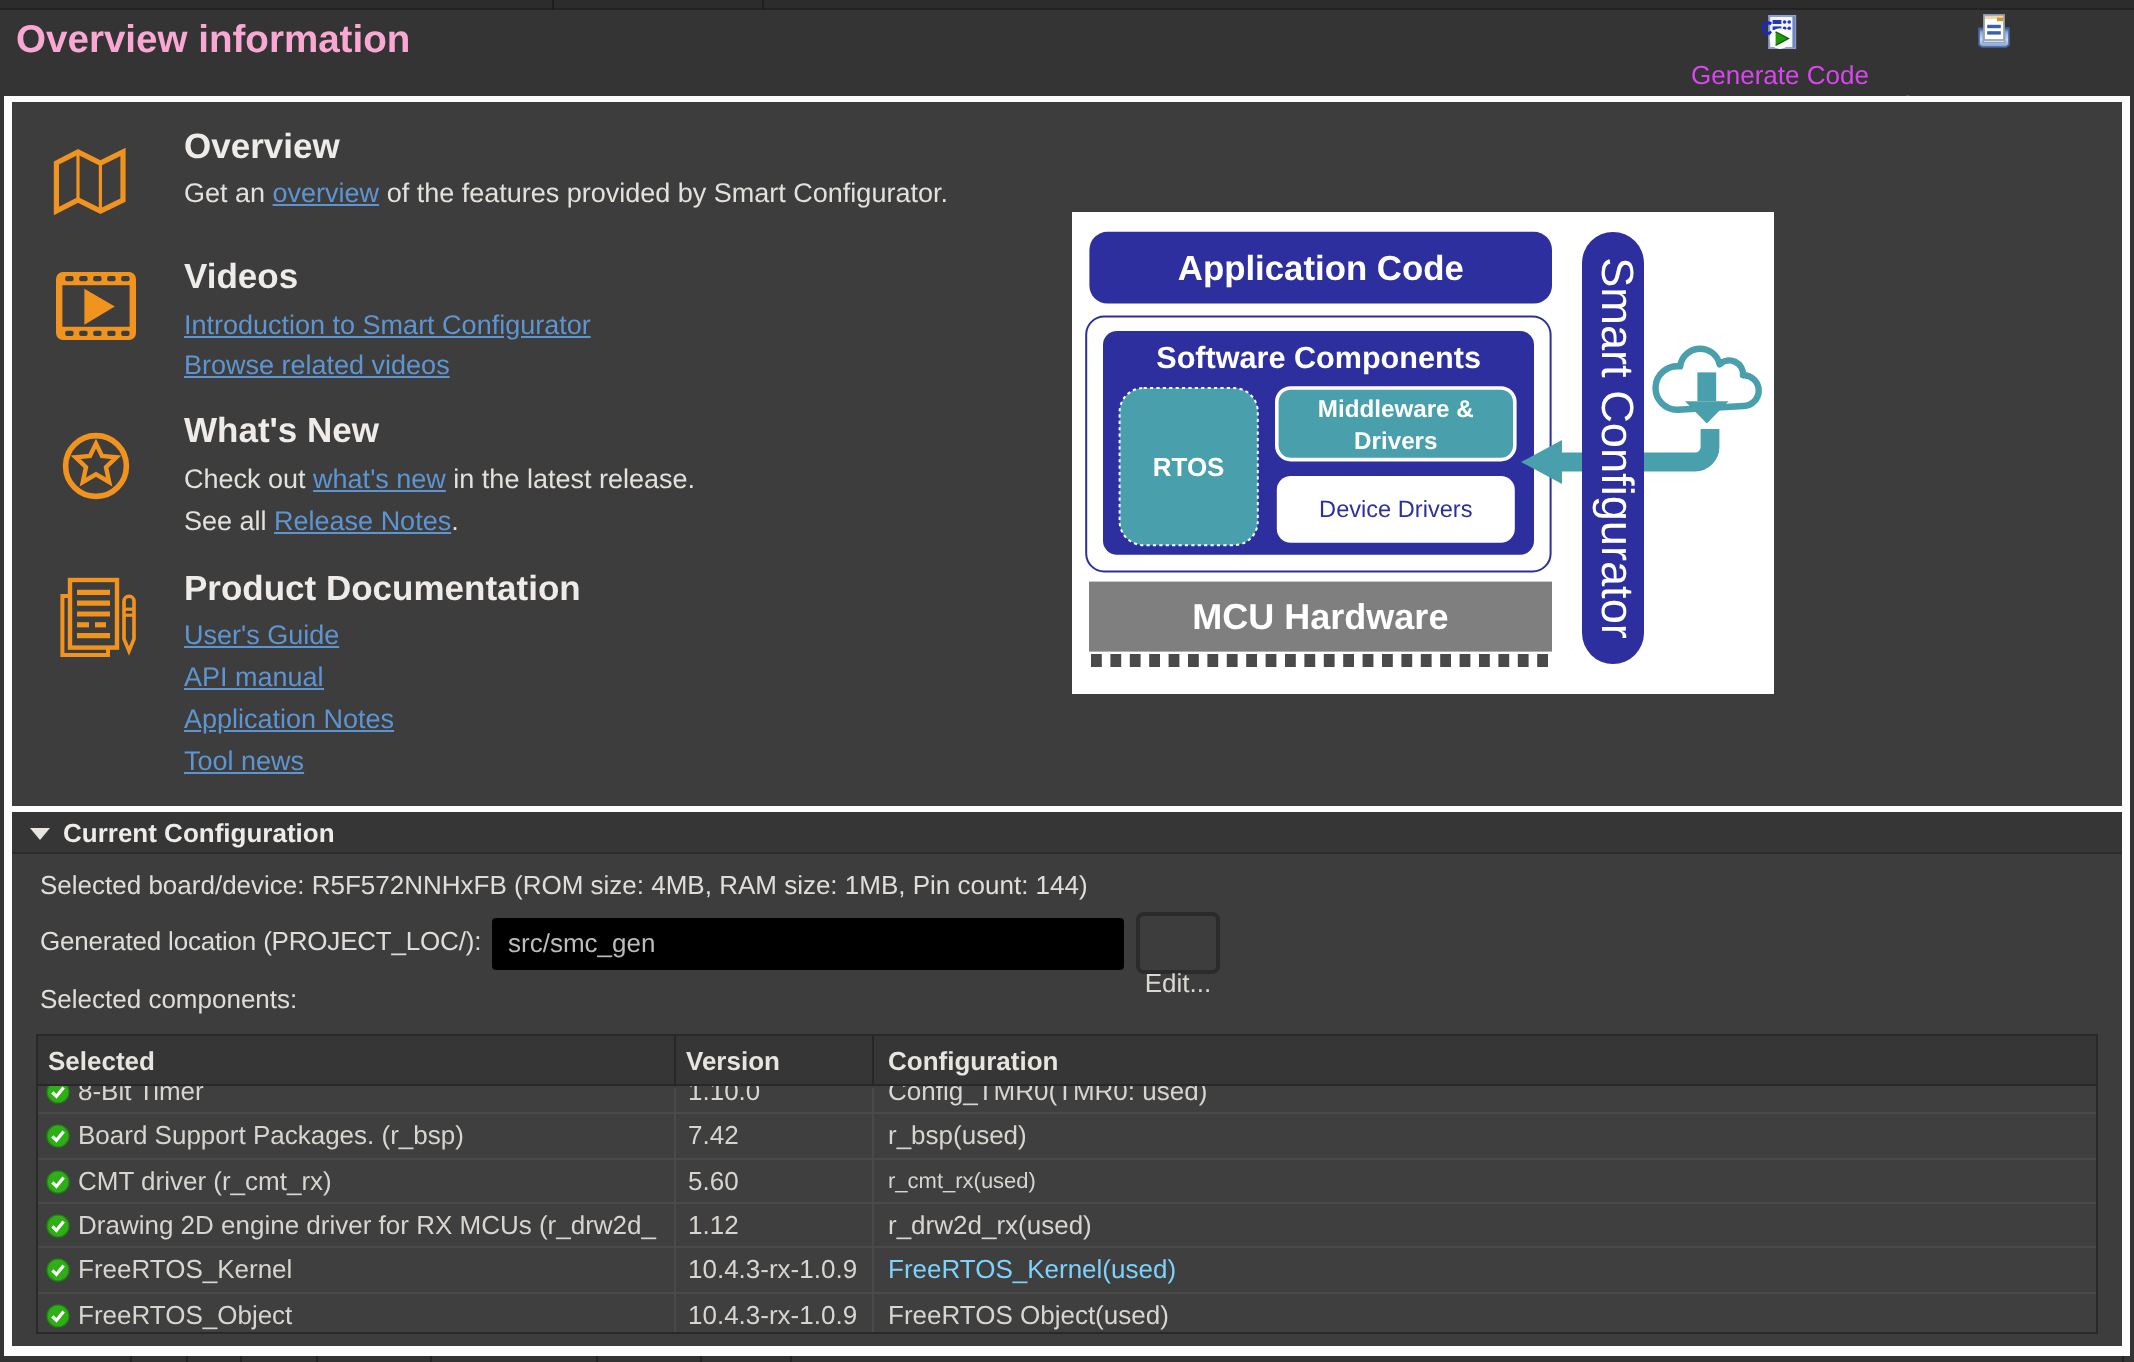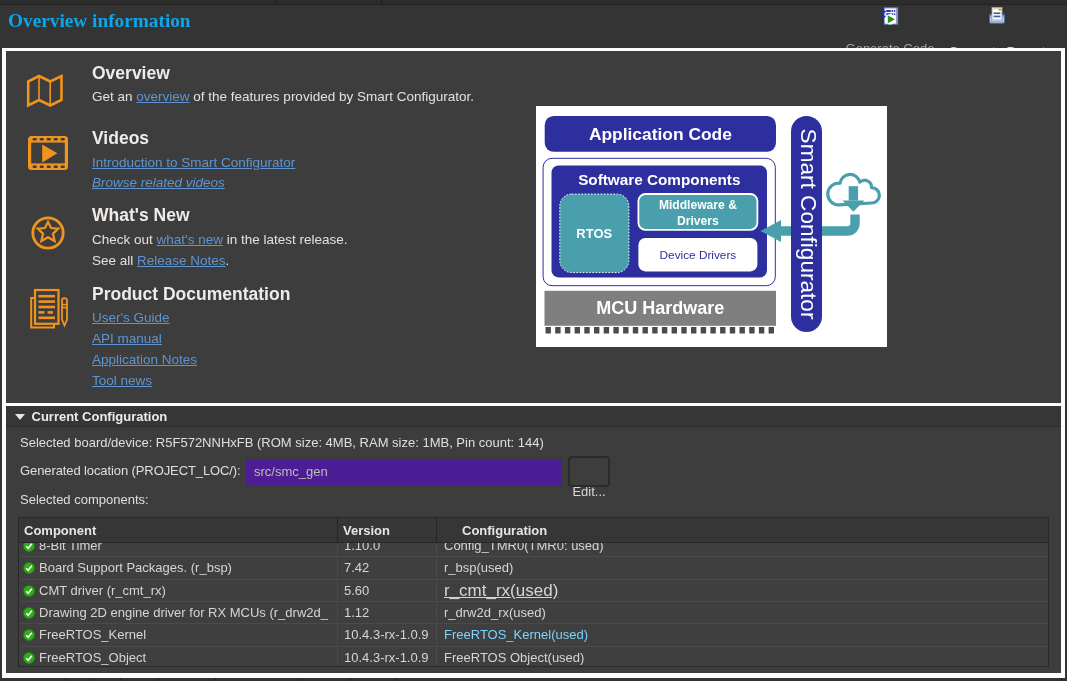--- a/index.html
+++ b/index.html
@@ -12,38 +12,38 @@
   .heading { font-size:17.5px; font-weight:bold; color:#eeebe8; line-height:21px; white-space:nowrap; }
 </style>
 </head>
 <body>
 
 <div class="abs" style="left:0;top:0;width:1067px;height:5px;background:#2c2c2c;border-bottom:1px solid #232323;">
   <div class="abs" style="left:276px;top:0;width:1px;height:5px;background:#1e1e1e;"></div>
   <div class="abs" style="left:381px;top:0;width:1px;height:5px;background:#1e1e1e;"></div>
 </div>
 
-<div class="abs" style="left:8px;top:10px;font-size:19.3px;font-weight:bold;color:#0ea5e9;font-family:Liberation Serif, serif;">Overview information</div>
+<div class="abs" style="left:8px;top:10px;font-size:19.3px;font-weight:bold;color:#f9a8d4;">Overview information</div>
 
 <div class="abs" style="left:845px;top:7px;width:90px;text-align:center;">
   <svg width="18" height="18" viewBox="0 0 18 18">
     <rect x="3.6" y="1" width="13" height="16" fill="#f4f6fc" stroke="#8fa2cc" stroke-width="1"></rect>
     <rect x="15.2" y="1.2" width="1.4" height="15.6" fill="#6f86c0"></rect>
     <rect x="5.3" y="3" width="4.4" height="2" fill="#2636b8"></rect>
     <circle cx="11.3" cy="4" r="0.9" fill="#2636b8"></circle>
       <circle cx="13.6" cy="4" r="0.9" fill="#2636b8"></circle>
     <rect x="5.3" y="6.2" width="4.4" height="1.8" fill="#2636b8"></rect>
     <circle cx="11.3" cy="7.1" r="0.9" fill="#2636b8"></circle>
       <circle cx="13.6" cy="7.1" r="0.9" fill="#2636b8"></circle>
     <path d="M 4.6 5 a 2.6 2.6 0 1 0 0.2 4" fill="none" stroke="#1b28c8" stroke-width="1.6"></path>
     <circle cx="9" cy="12.3" r="5.2" fill="#ffffff"></circle>
     <polygon points="6.8,8.9 13.2,12.3 6.8,15.7" fill="#1d9b0e"></polygon>
     <path d="M 6.8 8.9 L 13.2 12.3 L 6.8 15.7" fill="none" stroke="#116606" stroke-width="0.7"></path>
   </svg>
-  <div style="font-size:13px;color:#a3a3a3;margin-top:12px;">Generate Code</div>
+  <div style="font-size:13px;color:#d946ef;margin-top:0px;">Generate Code</div>
 </div>
 <div class="abs" style="left:947px;top:7px;width:100px;text-align:center;">
   <svg width="16" height="17" viewBox="0 0 16 17">
     <defs>
       <linearGradient id="trayg" x1="0" y1="0" x2="0" y2="1">
         <stop offset="0" stop-color="#3d5fa8"></stop>
           <stop offset="0.25" stop-color="#9ab4dc"></stop>
           <stop offset="0.6" stop-color="#c9d8ee"></stop>
           <stop offset="1" stop-color="#7d9cd0"></stop>
       </linearGradient>
@@ -106,21 +106,21 @@
   <path d="M33 12.6 a 2.5 2.5 0 0 1 5 0 L38 31.5 L35.5 37.5 L33 31.5 Z" fill="none" stroke="#f0941f" stroke-width="1.8"></path>
   <line x1="33" y1="16.6" x2="38" y2="16.6" stroke="#f0941f" stroke-width="1.6"></line>
   <line x1="33" y1="19.6" x2="38" y2="19.6" stroke="#f0941f" stroke-width="1.6"></line>
 </svg>
 
 <div class="abs heading" style="left:92px;top:63px;">Overview</div>
 <div class="abs body-text" style="left:92px;top:86px;">Get an <a class="link" href="#">overview</a> of the features provided by Smart Configurator.</div>
 
 <div class="abs heading" style="left:92px;top:127.5px;">Videos</div>
 <div class="abs body-text" style="left:92px;top:151.5px;"><a class="link" href="#">Introduction to Smart Configurator</a></div>
-<div class="abs body-text" style="left:92px;top:172px;font-style:italic;"><a class="link" href="#">Browse related videos</a></div>
+<div class="abs body-text" style="left:92px;top:172px;"><a class="link" href="#">Browse related videos</a></div>
 
 <div class="abs heading" style="left:92px;top:205px;">What's New</div>
 <div class="abs body-text" style="left:92px;top:229px;">Check out <a class="link" href="#">what's new</a> in the latest release.</div>
 <div class="abs body-text" style="left:92px;top:250px;">See all <a class="link" href="#">Release Notes</a>.</div>
 
 <div class="abs heading" style="left:92px;top:283.5px;">Product Documentation</div>
 <div class="abs body-text" style="left:92px;top:306.5px;"><a class="link" href="#">User's Guide</a></div>
 <div class="abs body-text" style="left:92px;top:328px;text-decoration:underline;"><a class="link" href="#">API manual</a></div>
 <div class="abs body-text" style="left:92px;top:348.5px;"><a class="link" href="#">Application Notes</a></div>
 <div class="abs body-text" style="left:92px;top:369.5px;"><a class="link" href="#">Tool news</a></div>
@@ -186,21 +186,21 @@
   <polygon points="306.5,94.6 328.3,94.6 317.4,105.8" fill="#4a9fac"></polygon>
 </svg>
 
 <div class="abs" style="left:6px;top:403px;width:1055px;height:2.5px;background:#fcfcfc;"></div>
 <div class="abs" style="left:6px;top:405.5px;width:1055px;height:21.5px;background:#363636;border-bottom:1px solid #2c2c2c;"></div>
 <div class="abs" style="left:14.5px;top:414px;width:0;height:0;border-left:5px solid transparent;border-right:5px solid transparent;border-top:6px solid #e8e5e1;"></div>
 <div class="abs" style="left:31.5px;top:409px;font-size:13px;font-weight:bold;color:#eeebe8;">Current Configuration</div>
 
 <div class="abs cc-text" style="left:20px;top:432px;">Selected board/device: R5F572NNHxFB (ROM size: 4MB, RAM size: 1MB, Pin count: 144)</div>
 <div class="abs cc-text" style="left:20px;top:460px;letter-spacing:-0.1px;">Generated location (PROJECT_LOC/):</div>
-<div class="abs" style="left:246px;top:459px;width:316px;height:26px;background:#4c1d95;border-radius:2px;">
+<div class="abs" style="left:246px;top:459px;width:316px;height:26px;background:#000000;border-radius:2px;">
   <div style="font-size:13px;color:#bdbcba;line-height:26px;padding-left:8px;">src/smc_gen</div>
 </div>
 <div class="abs" style="left:568px;top:456px;width:42px;height:31px;border:2px solid #2b2b2b;border-radius:4px;">
   <div style="font-size:13px;color:#dbd8d3;line-height:27px;text-align:center;margin-top:20px;">Edit...</div>
 </div>
 <div class="abs cc-text" style="left:20px;top:489px;">Selected components:</div>
 
 <div class="abs" style="left:18px;top:517px;width:1031px;height:150px;background:#3f3f3f;border:1px solid #292929;overflow:hidden;">
 
   <div class="abs" style="left:0;top:0;width:1029px;height:148px;">
@@ -225,21 +225,21 @@
         <div class="abs" style="left:425px;top:0;font-size:13px;color:#d8d5d0;line-height:22.4px;white-space:nowrap;">r_bsp(used)</div>
       </div>
       <div class="abs" style="left:0;top:61.6px;width:1029px;height:22.4px;border-bottom:1px solid #4a4a4a;">
         <svg class="abs" style="left:4px;top:5px" width="12" height="12" viewBox="0 0 12 12">
           <circle cx="6" cy="6" r="5.5" fill="#2fae18"></circle>
           <circle cx="6" cy="6" r="5.5" fill="none" stroke="#1d8a0c" stroke-width="0.6"></circle>
           <path d="M3.2 6.2 L5.2 8.2 L8.8 3.8" fill="none" stroke="#ffffff" stroke-width="1.6"></path>
         </svg>
         <div class="abs" style="left:20px;top:0;width:296px;height:22.4px;overflow:hidden;font-size:13px;color:#d8d5d0;line-height:22.4px;white-space:nowrap;">CMT driver (r_cmt_rx)</div>
         <div class="abs" style="left:325px;top:0;font-size:13px;color:#d8d5d0;line-height:22.4px;white-space:nowrap;">5.60</div>
-        <div class="abs" style="left:425px;top:0;font-size:17px;color:#d8d5d0;line-height:22.4px;white-space:nowrap;text-decoration:underline;">r_cmt_rx(used)</div>
+        <div class="abs" style="left:425px;top:0;font-size:11px;color:#d8d5d0;line-height:22.4px;white-space:nowrap;">r_cmt_rx(used)</div>
       </div>
       <div class="abs" style="left:0;top:84.0px;width:1029px;height:22.4px;border-bottom:1px solid #4a4a4a;">
         <svg class="abs" style="left:4px;top:5px" width="12" height="12" viewBox="0 0 12 12">
           <circle cx="6" cy="6" r="5.5" fill="#2fae18"></circle>
           <circle cx="6" cy="6" r="5.5" fill="none" stroke="#1d8a0c" stroke-width="0.6"></circle>
           <path d="M3.2 6.2 L5.2 8.2 L8.8 3.8" fill="none" stroke="#ffffff" stroke-width="1.6"></path>
         </svg>
         <div class="abs" style="left:20px;top:0;width:296px;height:22.4px;overflow:hidden;font-size:13px;color:#d8d5d0;line-height:22.4px;white-space:nowrap;">Drawing 2D engine driver for RX MCUs (r_drw2d_</div>
         <div class="abs" style="left:325px;top:0;font-size:13px;color:#d8d5d0;line-height:22.4px;white-space:nowrap;">1.12</div>
         <div class="abs" style="left:425px;top:0;font-size:13px;color:#d8d5d0;line-height:22.4px;white-space:nowrap;">r_drw2d_rx(used)</div>
@@ -263,23 +263,23 @@
         <div class="abs" style="left:20px;top:0;width:296px;height:22.4px;overflow:hidden;font-size:13px;color:#d8d5d0;line-height:22.4px;white-space:nowrap;">FreeRTOS_Object</div>
         <div class="abs" style="left:325px;top:0;font-size:13px;color:#d8d5d0;line-height:22.4px;white-space:nowrap;">10.4.3-rx-1.0.9</div>
         <div class="abs" style="left:425px;top:0;font-size:13px;color:#d8d5d0;line-height:22.4px;white-space:nowrap;">FreeRTOS Object(used)</div>
       </div>
     </div>
 
   <div class="abs" style="left:318px;top:26px;width:1px;height:122px;background:#4a4a4a;"></div>
   <div class="abs" style="left:417px;top:26px;width:1px;height:122px;background:#4a4a4a;"></div>
 
   <div class="abs" style="left:0;top:0;width:1029px;height:25px;background:#363636;border-bottom:1px solid #282828;z-index:5;">
-    <div class="abs" style="left:5px;top:5px;font-size:13px;font-weight:bold;color:#e8e5e1;">Component</div>
+    <div class="abs" style="left:5px;top:5px;font-size:13px;font-weight:bold;color:#e8e5e1;">Selected</div>
     <div class="abs" style="left:324px;top:5px;font-size:13px;font-weight:bold;color:#e8e5e1;">Version</div>
-    <div class="abs" style="left:425px;top:5px;font-size:13px;font-weight:bold;color:#e8e5e1;margin-left:18px;">Configuration</div>
+    <div class="abs" style="left:425px;top:5px;font-size:13px;font-weight:bold;color:#e8e5e1;">Configuration</div>
     <div class="abs" style="left:318px;top:0;width:1px;height:25px;background:#262626;"></div>
     <div class="abs" style="left:417px;top:0;width:1px;height:25px;background:#262626;"></div>
   </div>
 </div>
 
 <div class="abs" style="left:0;top:678px;width:1067px;height:3px;background:#333333;">
   <div class="abs" style="left:65px;top:0;width:1px;height:3px;background:#222;"></div>
   <div class="abs" style="left:93px;top:0;width:1px;height:3px;background:#222;"></div>
   <div class="abs" style="left:120px;top:0;width:1px;height:3px;background:#222;"></div>
   <div class="abs" style="left:158px;top:0;width:1px;height:3px;background:#222;"></div>

